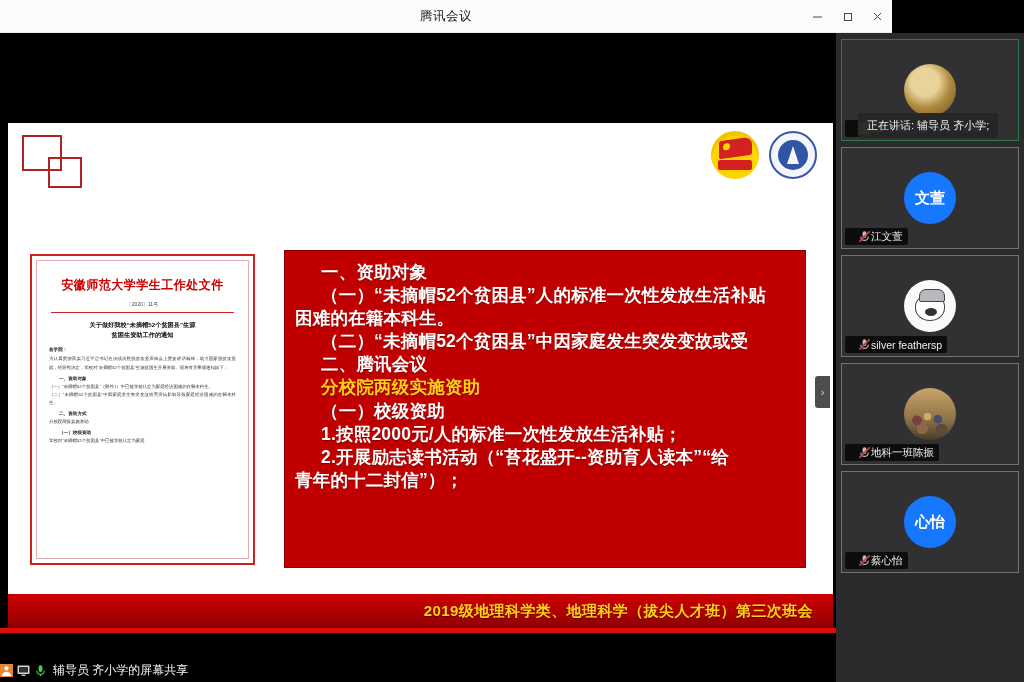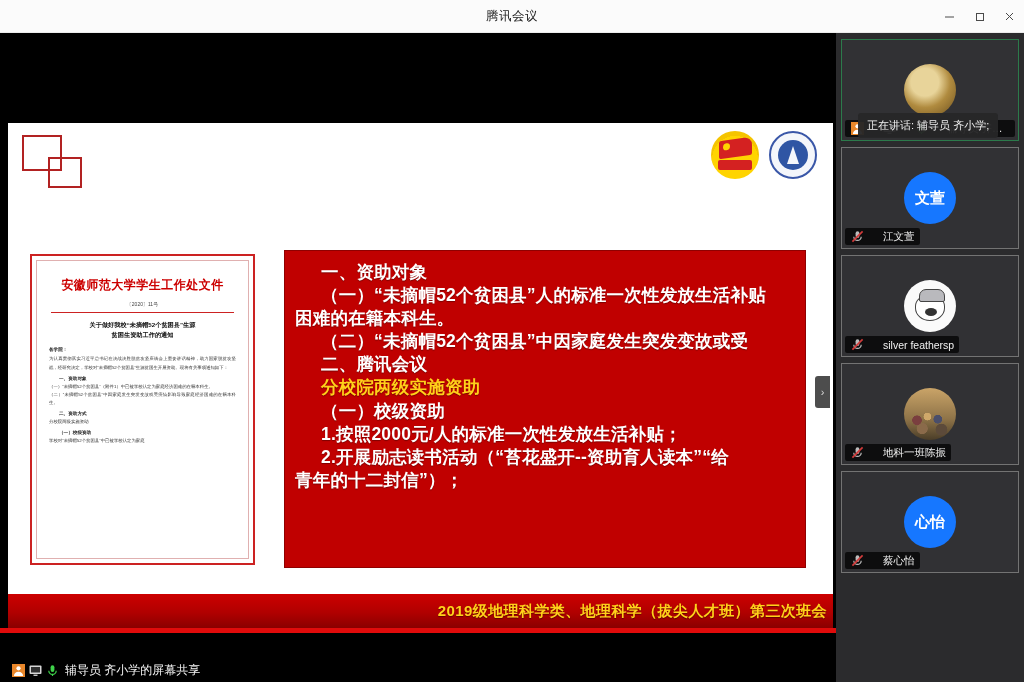--- a/index.html
+++ b/index.html
@@ -1,21 +1,21 @@
 <!DOCTYPE html>
 <html><head>
 <meta charset="utf-8">
 <style>
   * { margin:0; padding:0; box-sizing:border-box; }
   html,body { width:1024px; height:682px; overflow:hidden; background:#000; }
   body { font-family:"Liberation Sans","DejaVu Sans",sans-serif; }
 
   
   .titlebar{
-    position:absolute; left:0; top:0; width:1024px; height:33px;
+    position:absolute; left:0; top:0; width:892px; height:33px;
     background:#fbfbfb; border-bottom:1px solid #ebebeb;
     display:flex; align-items:center; justify-content:center;
   }
   .titlebar-title{ font-size:12.5px; color:#222; letter-spacing:.5px; }
   .winctrls{ position:absolute; right:0; top:0; height:33px; display:flex; align-items:center; }
   .wc{ width:30px; height:33px; display:flex; align-items:center; justify-content:center;
        color:#4a4a4a; font-size:12px; }
   .wc svg{ display:block; }
 
   
@@ -78,21 +78,21 @@
     color:#ffffff; font-weight:bold; font-size:17.5px; line-height:1.32;
     letter-spacing:.2px; text-shadow:0 1px 1px rgba(0,0,0,.35);
   }
   .panel .ln.ind{ text-indent:26px; }
   .panel .ln.yellow{ color:#ffd11a; }
 
   
   .banner{
     position:absolute; left:0; bottom:0; width:825px; height:34px;
     background:linear-gradient(180deg,#cc0000 0%,#b00000 55%,#8a0000 100%);
-    display:flex; align-items:center; justify-content:flex-end; padding-right:6px;
+    display:flex; align-items:center; justify-content:flex-end; padding-right:20px;
   }
   .banner-txt{ color:#ffd11a; font-weight:bold; font-size:15px; letter-spacing:.4px;
                text-shadow:0 1px 1px rgba(0,0,0,.4); white-space:nowrap; }
   .banner-red-strip{ position:absolute; left:0; top:595px; width:836px; height:5px;
                background:#e00b0b; }
 
   
   .collapse{
     position:absolute; right:6px; top:343px; width:15px; height:32px;
     background:#4d4d4d; border-radius:3px 0 0 3px;
@@ -120,37 +120,37 @@
   .avatar.photo-c{ background:#fafafa; position:relative; }
   .avatar.photo-c .sheep{ position:absolute; left:50%; top:54%; transform:translate(-50%,-50%);
         width:30px; height:26px; border:1.6px solid #444; border-radius:48% 48% 55% 55%;
         background:#fff; }
   .avatar.photo-c .sheep:before{ content:""; position:absolute; left:3px; top:-7px; width:24px;
         height:11px; background:#b9b9bd; border:1.4px solid #444; border-radius:7px 7px 2px 2px; }
   .avatar.photo-c .sheep:after{ content:""; position:absolute; left:9px; top:12px; width:12px;
         height:8px; background:#333; border-radius:50%; }
 
   .namebar{ position:absolute; left:3px; bottom:3px; max-width:170px; height:17px;
-            background:rgba(0,0,0,.72); display:flex; align-items:center; gap:19px;
-            padding:0 5px 0 6px; border-radius:2px; }
+            background:rgba(0,0,0,.72); display:flex; align-items:center; gap:0;
+            padding:0 5px 0 13px; border-radius:2px; }
   .namebar .nm{ color:#f2f2f2; font-size:10.5px; white-space:nowrap; overflow:hidden;
                 text-overflow:ellipsis; }
   .ico{ width:13px; height:13px; flex:none; display:flex; align-items:center; justify-content:center; }
   .ico svg{ display:block; }
 
   
   .speaking{
     position:absolute; left:22px; top:80px; background:rgba(38,38,40,.96);
     color:#f0f0f0; font-size:11px; padding:5px 9px; border-radius:3px; white-space:nowrap;
     z-index:5;
   }
 
   
   .statusbar{ position:absolute; left:0; top:626px; width:836px; height:23px;
-              background:#000; display:flex; align-items:center; gap:4px; padding-left:12px; }
+              background:#000; display:flex; align-items:center; gap:4px; padding-left:0; }
   .statusbar .txt{ color:#f5f5f5; font-size:12px; margin-left:2px; }
 </style>
 </head>
 <body>
 
 <div class="titlebar">
   <span class="titlebar-title">腾讯会议</span>
   <div class="winctrls">
     <div class="wc">
       <svg width="11" height="11" viewBox="0 0 11 11">

